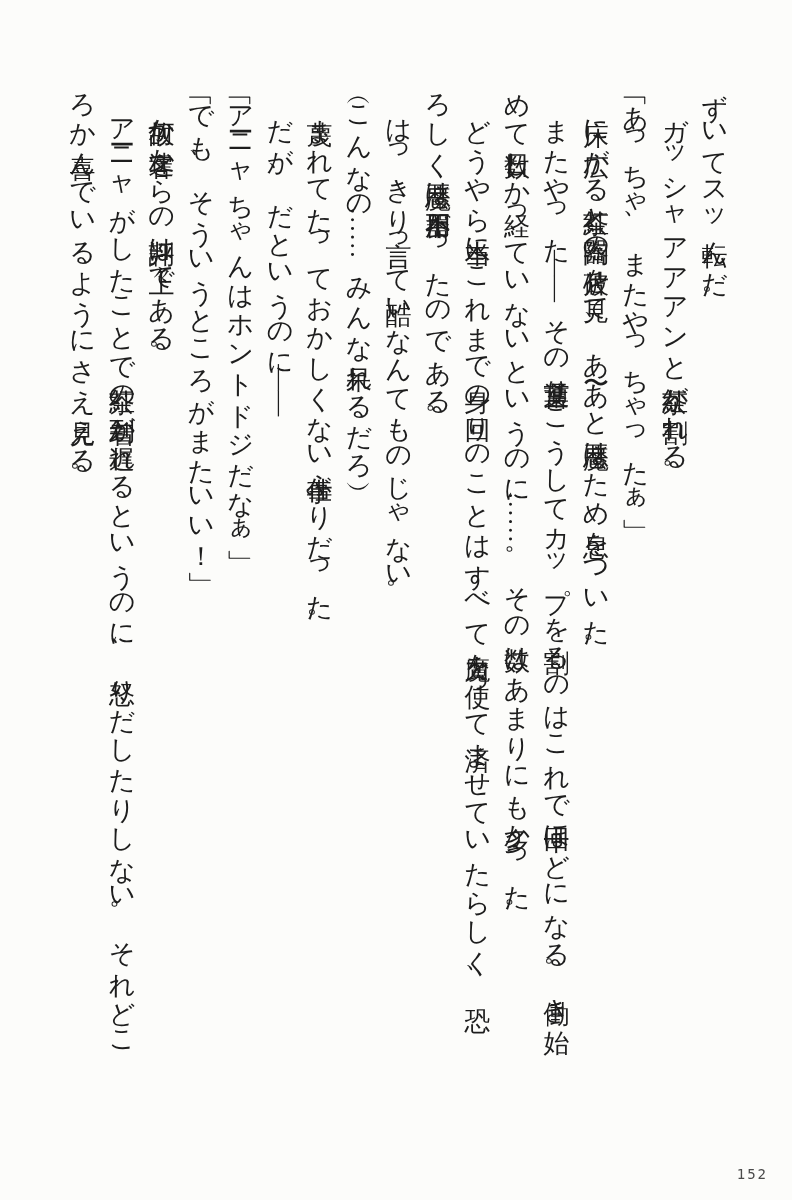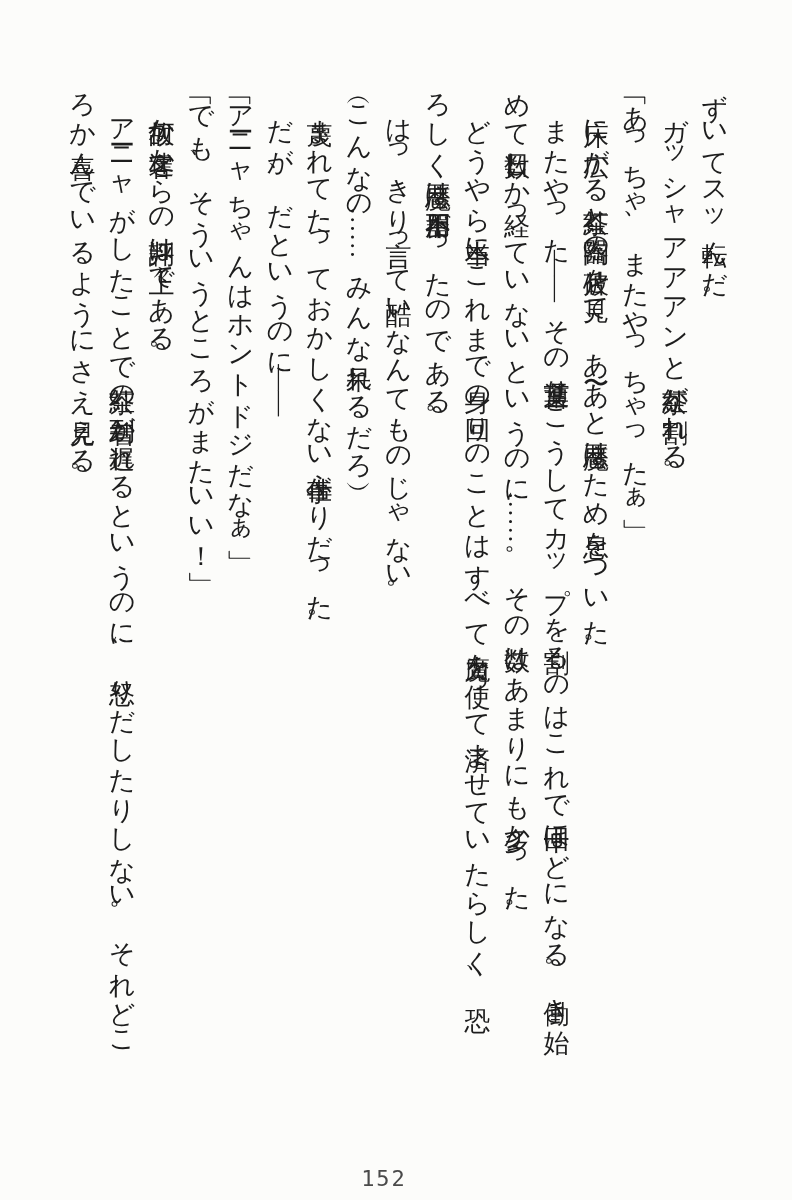--- a/index.html
+++ b/index.html
@@ -34,23 +34,23 @@
     padding: 0;
   }
   .indent-none { text-indent: 0; }
   .indent-full { text-indent: 26px; }
   .indent-half { text-indent: 13px; }
   .page-number {
     position: absolute;
     top: 1166px;
     left: 0;
     width: 768px;
-    text-align: center;
+    text-align: right;
     font-family: "DejaVu Sans Mono", "Liberation Mono", monospace;
-    font-size: 22px;
+    font-size: 14px;
     letter-spacing: 2px;
   }
 </style>
 </head>
 <body>
 
 <div class="page" style="background: rgb(252, 252, 250); color: rgb(29, 29, 29);">
   <div class="text-block" id="text-block">
       <div class="line indent-none">ずいてスッ転んだ。</div>
       <div class="line indent-full">ガッシャアアアンと紅茶が割れる。</div>

